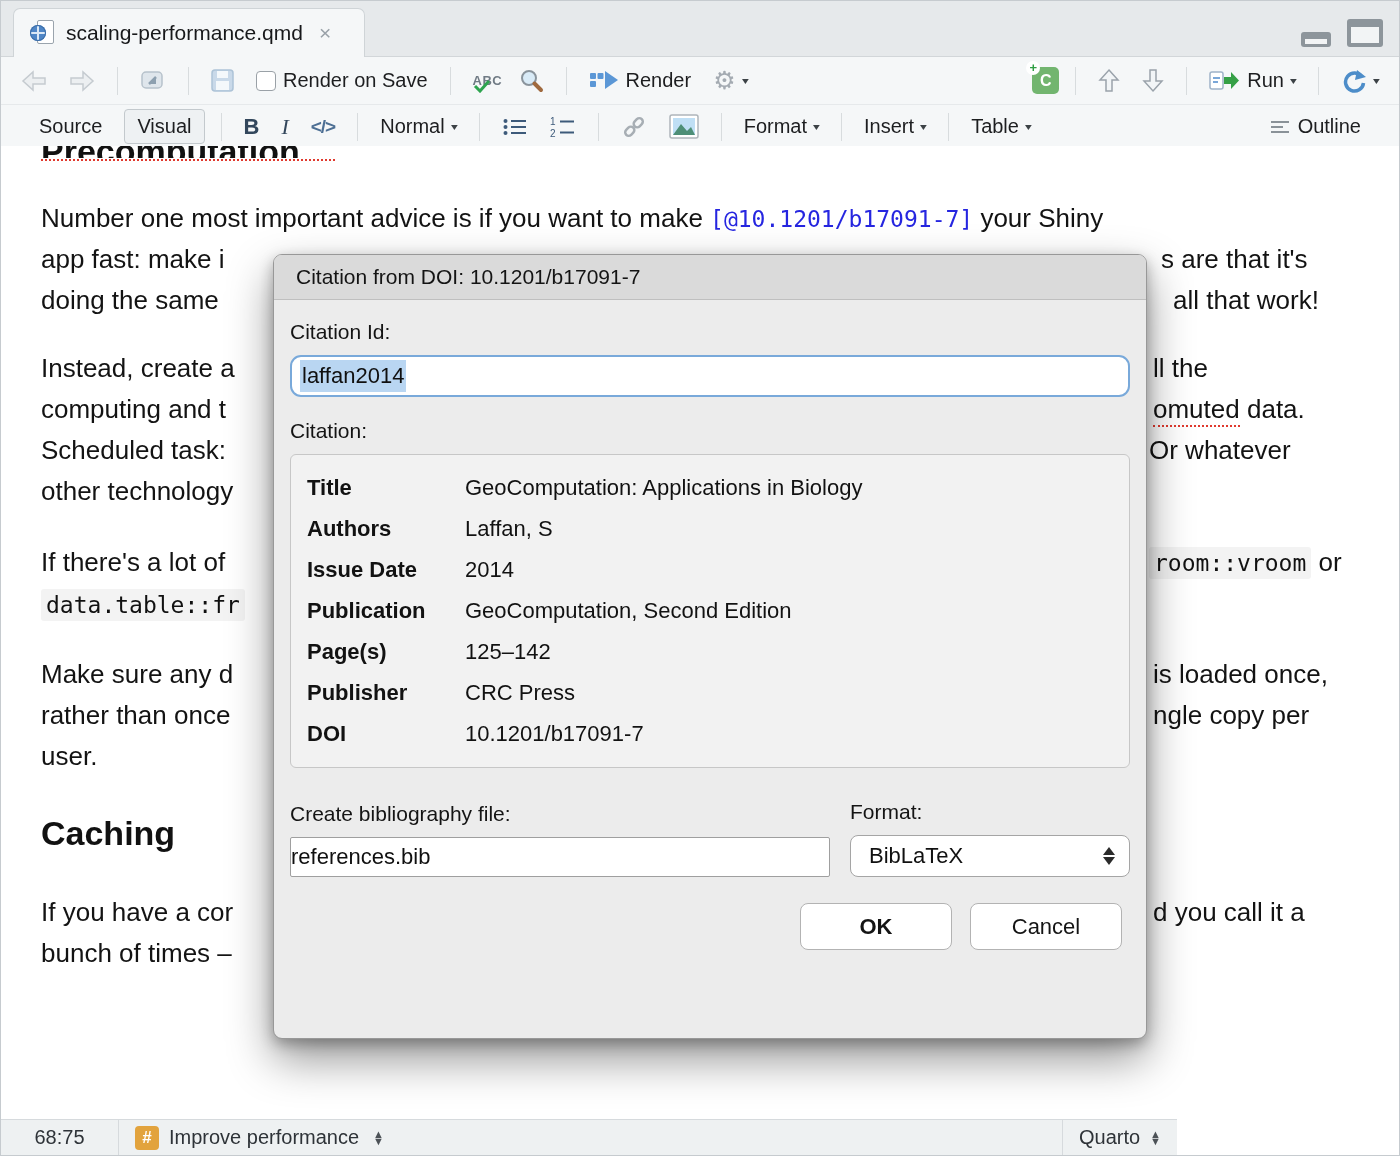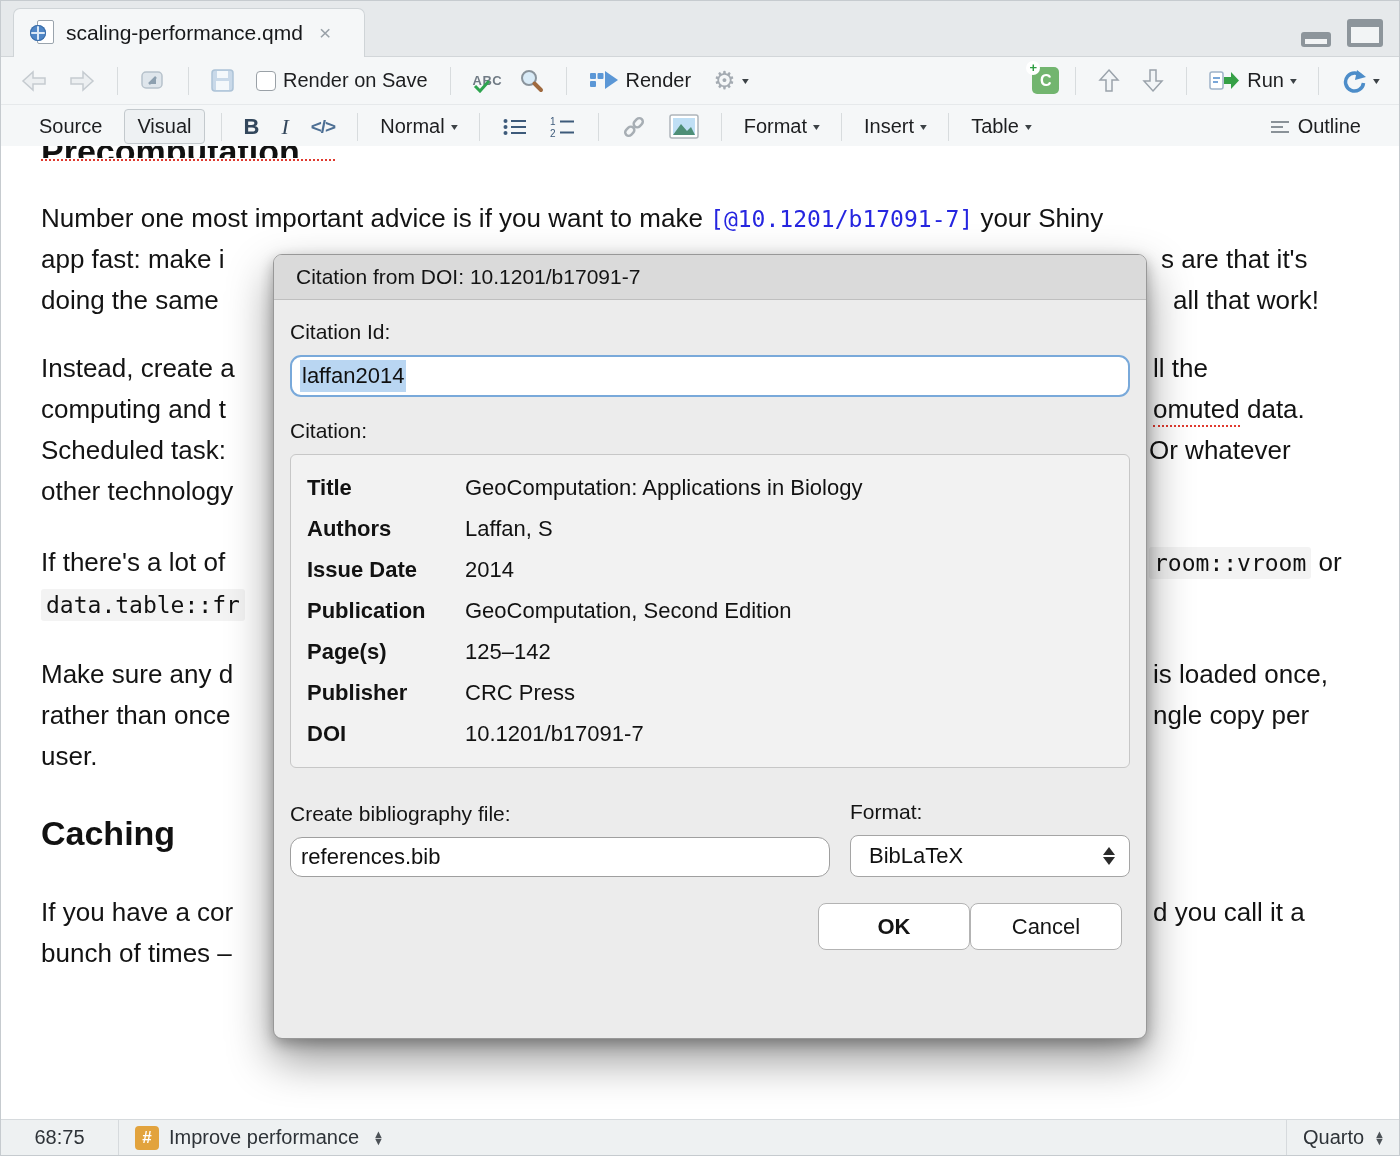--- a/index.html
+++ b/index.html
@@ -71,30 +71,30 @@
   .dlg-label { font-size:21px; color:#141414; }
   .cid-input { margin-top:11px; height:42px; background:#fff; border:2px solid #79a9da; border-radius:11px; display:flex; align-items:center; padding:0 8px; font-size:22px; }
   .cid-sel { background:#b9d6f2; padding:3px 2px; color:#101010; }
   .cit-label { margin-top:22px; }
   .cit-panel { margin-top:11px; background:#f2f2f2; border:1px solid #c7c7c7; border-radius:6px; padding:12px 16px; height:314px; }
   .cit-grid { display:grid; grid-template-columns:158px 1fr; grid-auto-rows:41px; align-items:center; font-size:22px; color:#121212; }
   .cit-grid .lbl { font-weight:bold; }
   .bib-row { margin-top:32px; display:flex; justify-content:space-between; align-items:flex-end; }
   .bib-col { width:540px; }
   .fmt-col { width:280px; }
-  .txt-input { margin-top:11px; width:100%; height:40px; background:#fff; border:1px solid #9f9f9f; border-radius:12px; font-size:22px; padding:0 10px; font-family:"Liberation Sans", sans-serif; color:#101010; }
+  .txt-input { margin-top:11px; width:100%; height:40px; background:#fff; border:1px solid #9f9f9f; border-radius:2px; font-size:22px; padding:0 0; font-family:"Liberation Sans", sans-serif; color:#101010; }
   .select { margin-top:11px; height:42px; background:#fff; border:1px solid #a5a5a5; border-radius:8px; display:flex; align-items:center; padding:0 14px 0 18px; font-size:22px; color:#101010; }
   .stepper { margin-left:auto; display:flex; flex-direction:column; gap:2px; align-items:center; }
   .tri-up { width:0; height:0; border-left:6px solid transparent; border-right:6px solid transparent; border-bottom:8px solid #2b2b2b; }
   .tri-dn { width:0; height:0; border-left:6px solid transparent; border-right:6px solid transparent; border-top:8px solid #2b2b2b; }
-  .btn-row { margin-top:26px; display:flex; justify-content:flex-end; padding-right:8px; }
+  .btn-row { margin-top:26px; display:flex; justify-content:flex-end; gap:18px; padding-right:8px; }
   .dlg-btn { width:152px; height:47px; background:#fff; border:1px solid #b3b3b3; border-radius:8px; font-size:22px; color:#141414; display:flex; align-items:center; justify-content:center; cursor:pointer; }
   .dlg-btn.ok { font-weight:bold; }
   
-  .statusbar { position:absolute; left:0; bottom:0; width:1400px; height:36px; background:#eef1f2; border-top:1px solid #d6dadd; display:flex; align-items:center; font-size:20px; color:#2e3338; }
+  .statusbar { position:absolute; left:0; bottom:0; width:1176px; height:36px; background:#eef1f2; border-top:1px solid #d6dadd; display:flex; align-items:center; font-size:20px; color:#2e3338; }
   .pos-cell { width:118px; height:100%; display:flex; align-items:center; justify-content:center; border-right:1px solid #d6dadd; }
   .sect { display:flex; align-items:center; gap:10px; padding-left:16px; }
   .hash-badge { width:24px; height:24px; background:#e2a33d; color:#fff; border-radius:4px; font-weight:bold; font-size:17px; display:flex; align-items:center; justify-content:center; }
   .ud { display:inline-flex; flex-direction:column; line-height:0.55; font-size:11px; color:#4c5257; margin-left:4px; }
   .quarto-cell { margin-left:auto; height:100%; border-left:1px solid #d6dadd; display:flex; align-items:center; gap:6px; padding:0 16px; }
   svg { display:block; }
 </style>
 </head>
 <body>
 

